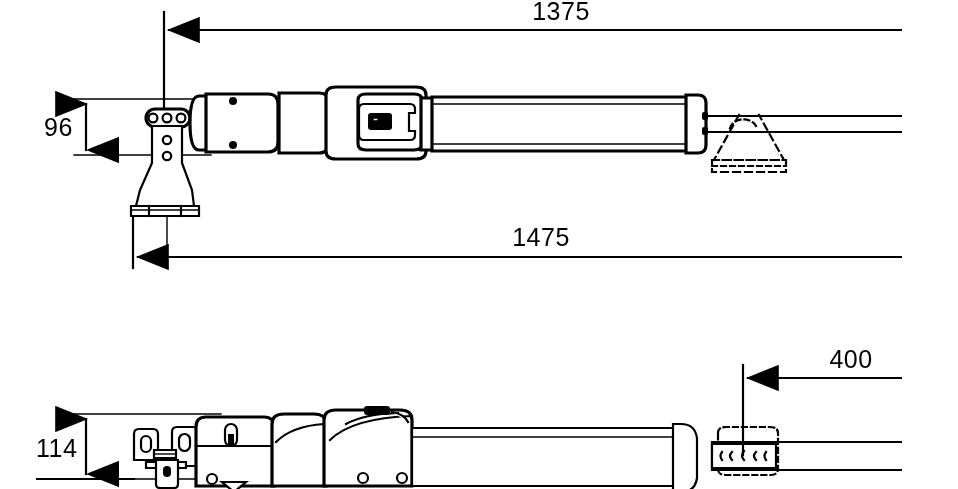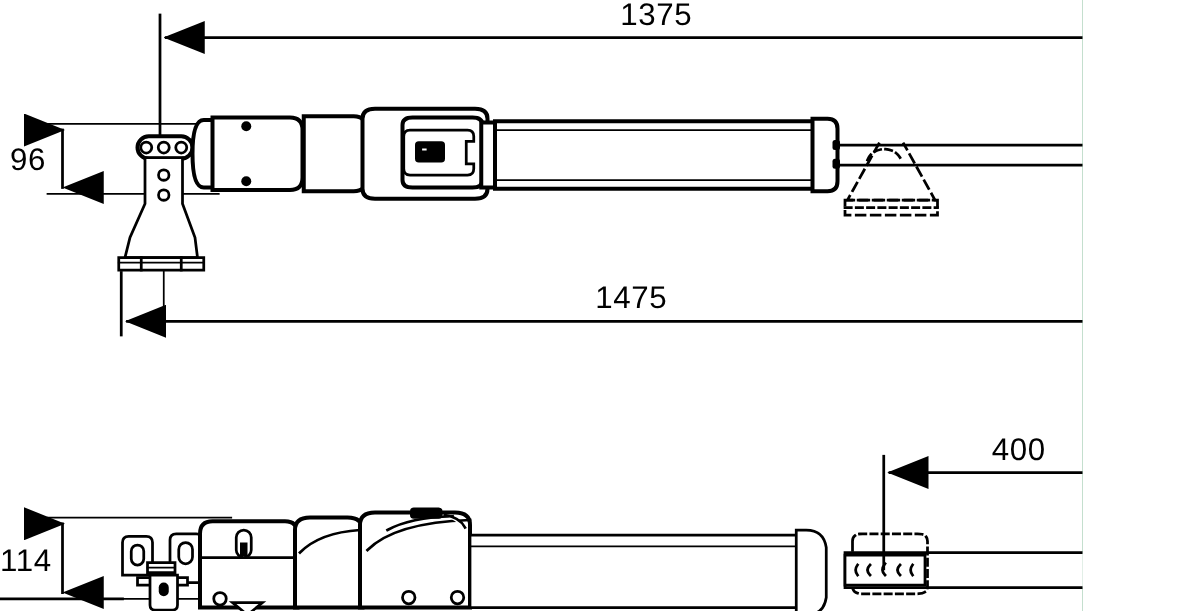--- a/index.html
+++ b/index.html
@@ -7,22 +7,23 @@
     padding: 0;
     background: #ffffff;
   }
   body {
     font-family: "Liberation Sans", sans-serif;
   }
   #drawing-root {
     position: relative;
     width: 866px;
     height: 489px;
-    background: #15803d;
+    background: #fde047;
     overflow: hidden;
+    margin-left: 36px;
   }
   svg.drawing-canvas {
     display: block;
     width: 958px;
     height: 489px;
   }
   .dim-text {
     font-family: "Liberation Sans", sans-serif;
     font-size: 25px;
     fill: #000000;

